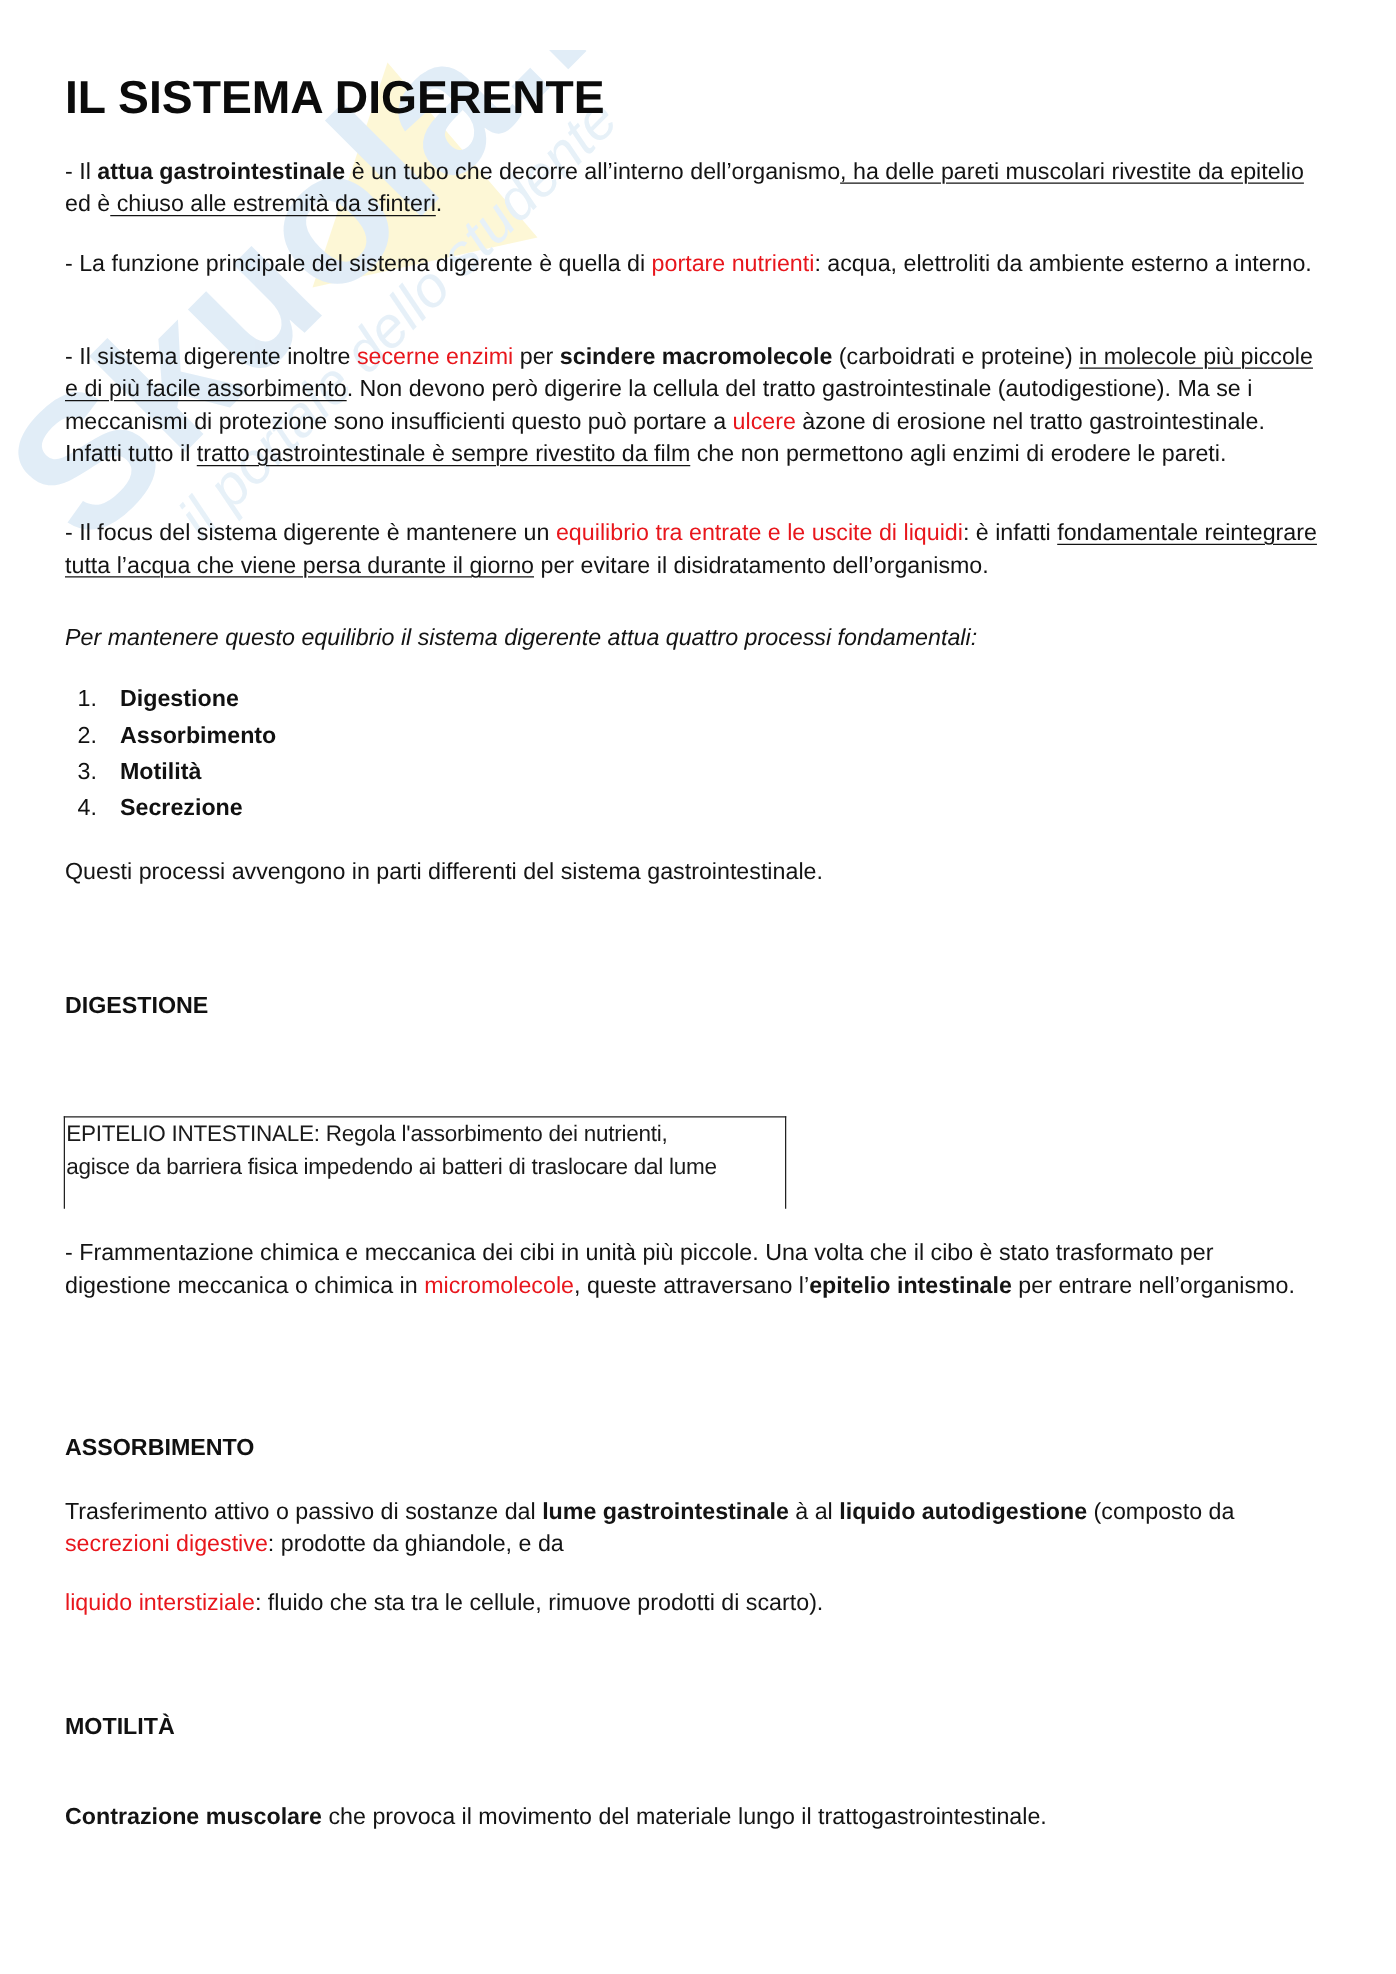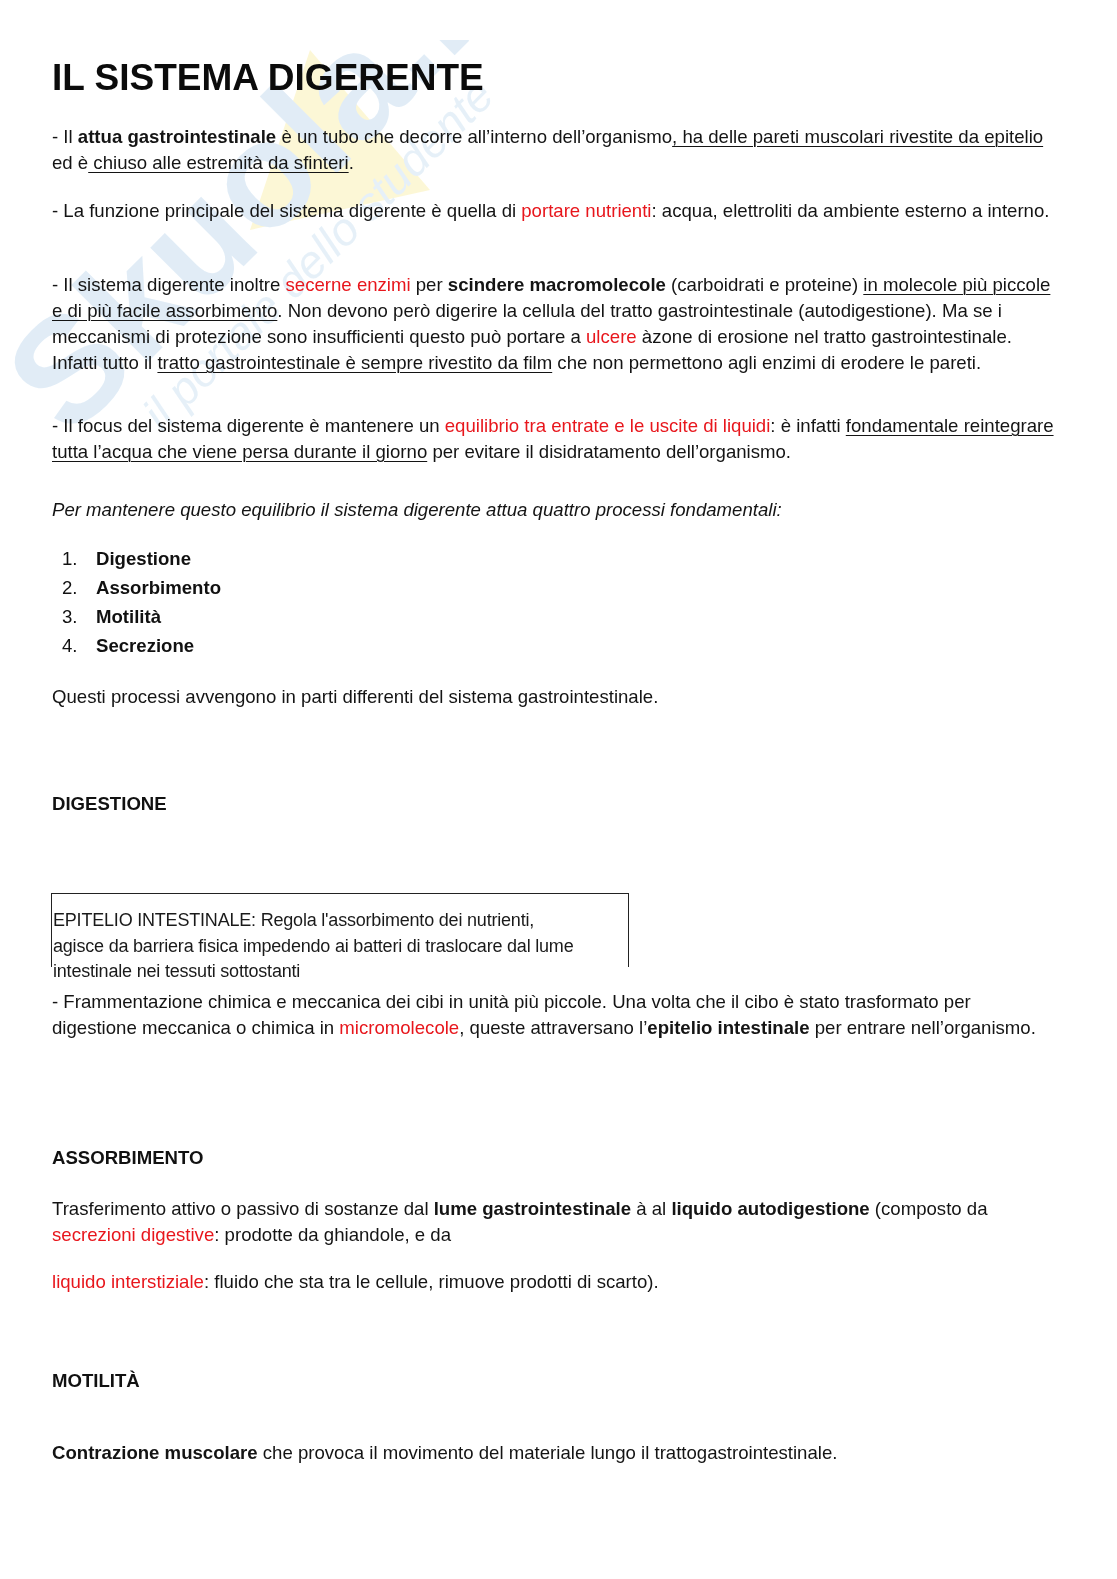--- a/index.html
+++ b/index.html
@@ -81,21 +81,21 @@
     .textbox {
       position: absolute;
       left: -1px;
       width: 578px;
       height: 74px;
       border-top: 1px solid #222;
       border-left: 1px solid #222;
       border-right: 1px solid #222;
       font-size: 18px;
       line-height: 25.5px;
-      padding: 14px 0 0 1px;
+      padding: 1px 0 0 1px;
       box-sizing: border-box;
       color: #1a1a1a;
       letter-spacing: -0.2px;
     }
   </style>
 </head>
 <body>
 
 <div class="page">
 
@@ -138,21 +138,20 @@
         </li>
     </ol>
 
     <p class="para abs" style="top:684px;">Questi processi avvengono in parti differenti del sistema gastrointestinale.</p>
 
     <h2 class="heading abs" style="top:791px;">DIGESTIONE</h2>
 
     <div class="textbox" style="top:893px;">
       <div>EPITELIO INTESTINALE: Regola l'assorbimento dei nutrienti,</div>
       <div>agisce da barriera fisica impedendo ai batteri di traslocare dal lume</div>
-      <div>intestinale nei tessuti sottostanti</div>
     </div>
 
     <p class="para abs" style="top:989px;"><span>- Frammentazione chimica e meccanica dei cibi in unità più piccole. Una volta che il cibo è stato trasformato per digestione meccanica o chimica in </span><span class="r">micromolecole</span><span>, queste attraversano l’</span><span class="b">epitelio intestinale</span><span> per entrare nell’organismo.</span></p>
 
     <h2 class="heading abs" style="top:1145px;">ASSORBIMENTO</h2>
     <p class="para abs" style="top:1196px;"><span>Trasferimento attivo o passivo di sostanze dal </span><span class="b">lume gastrointestinale</span><span> à al </span><span class="b">liquido autodigestione</span><span> (composto da </span><span class="r">secrezioni digestive</span><span>: prodotte da ghiandole, e da</span></p>
     <p class="para abs" style="top:1269px;"><span class="r">liquido interstiziale</span><span>: fluido che sta tra le cellule, rimuove prodotti di scarto).</span></p>
 
     <h2 class="heading abs" style="top:1368px;">MOTILITÀ</h2>
     <p class="para abs" style="top:1440px;"><span class="b">Contrazione muscolare</span><span> che provoca il movimento del materiale lungo il trattogastrointestinale.</span></p>

